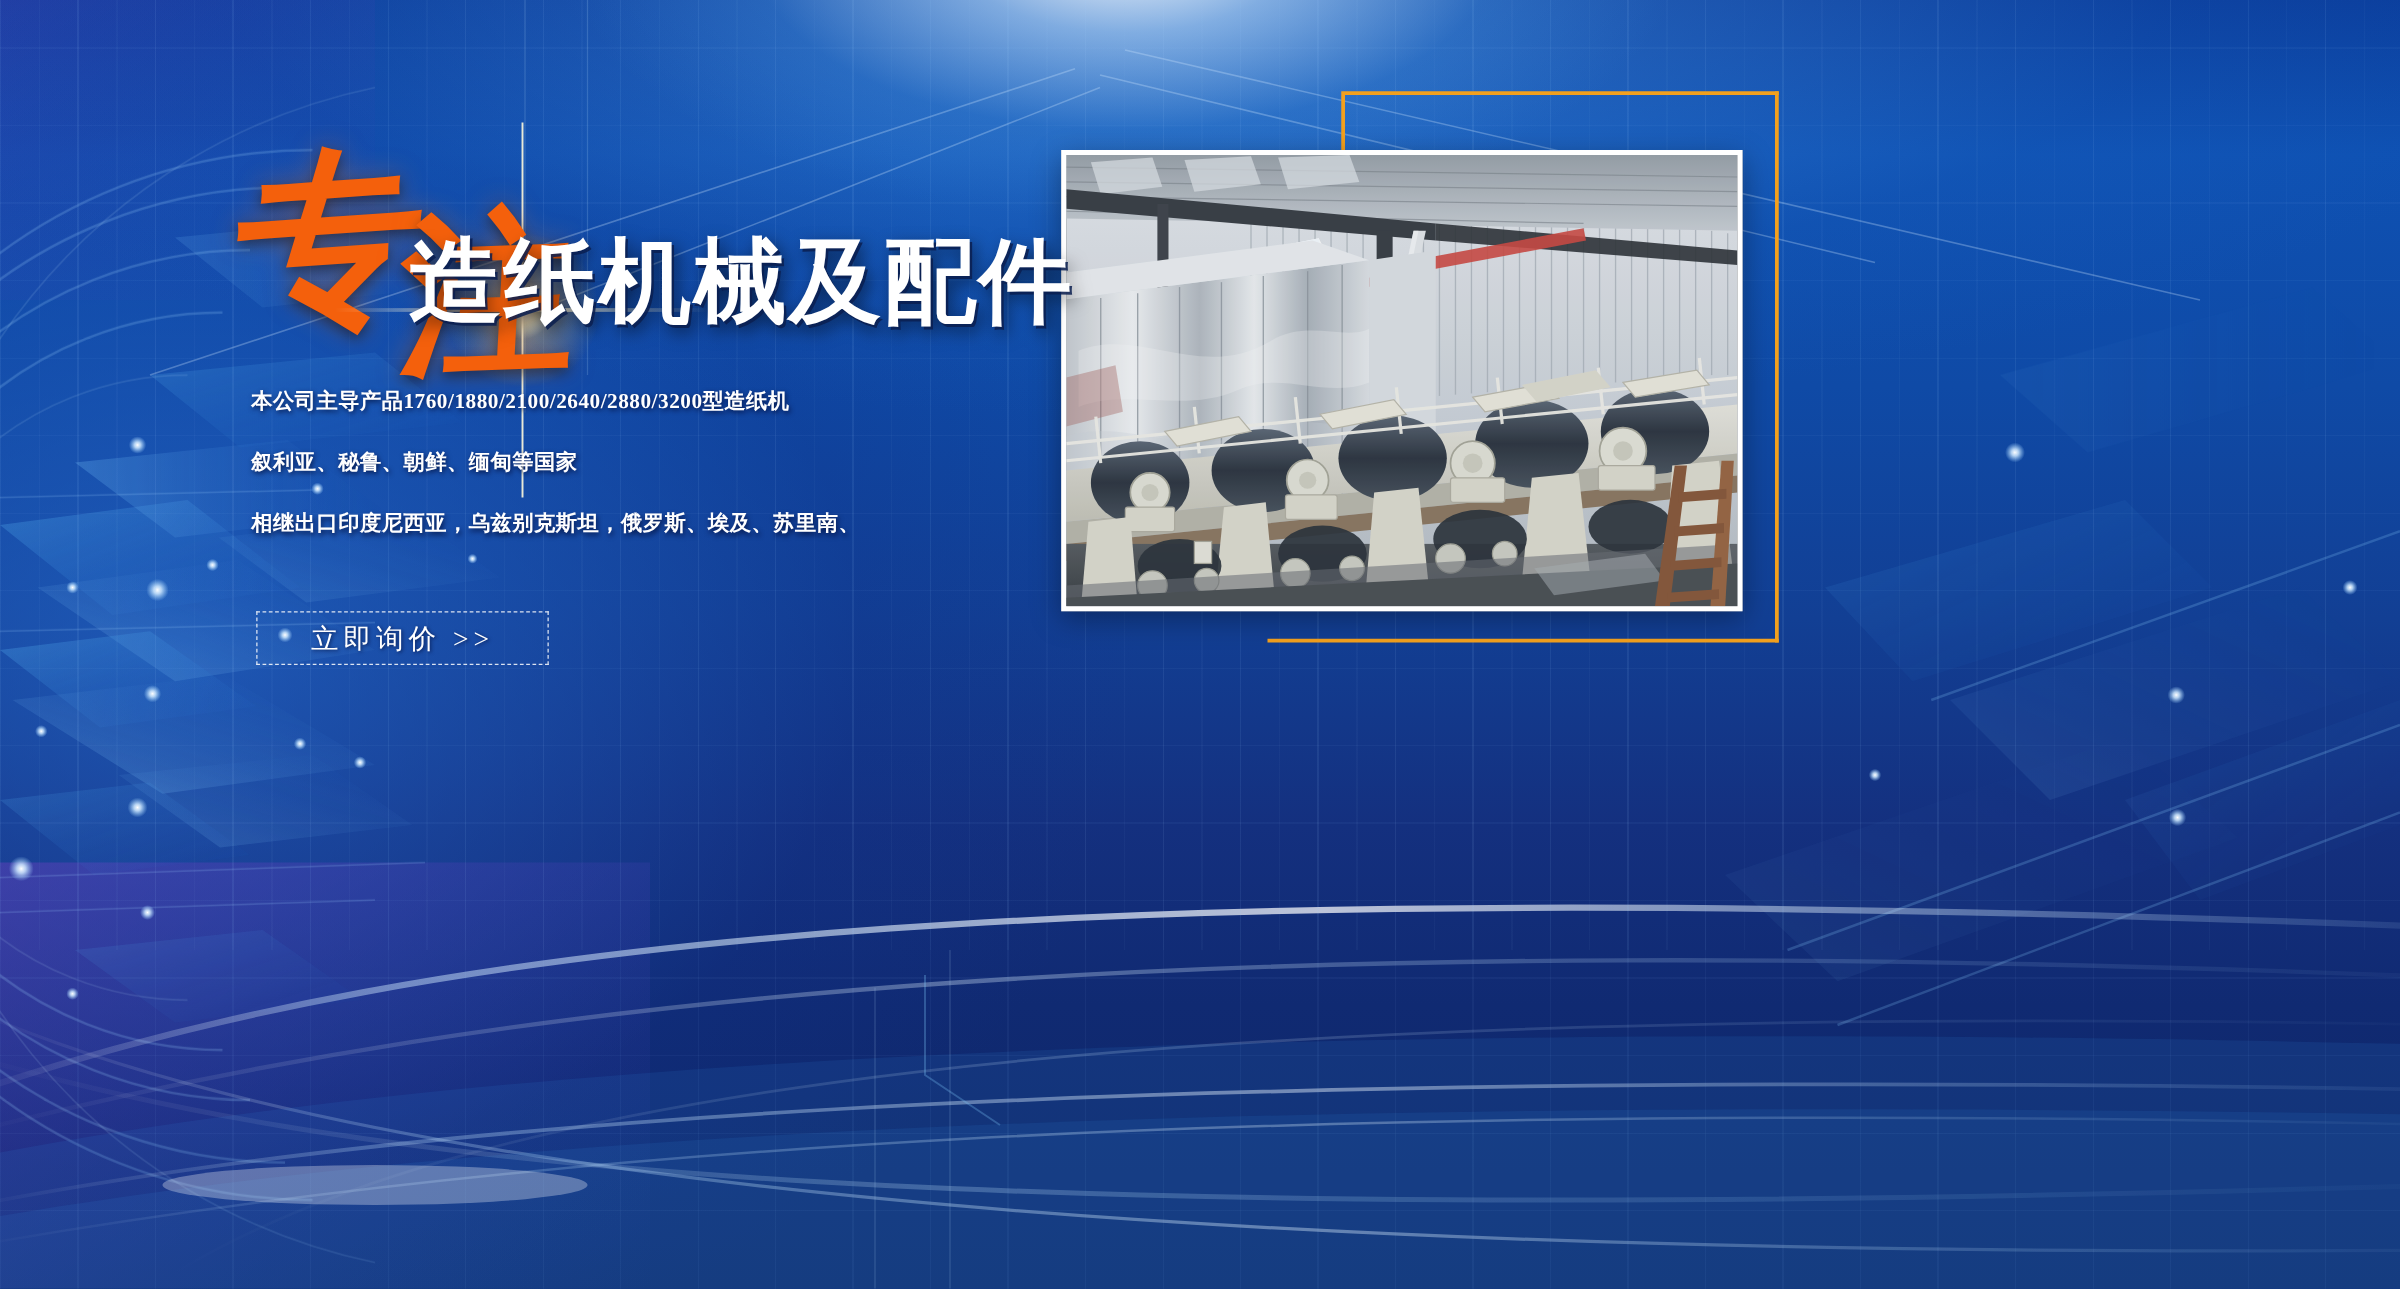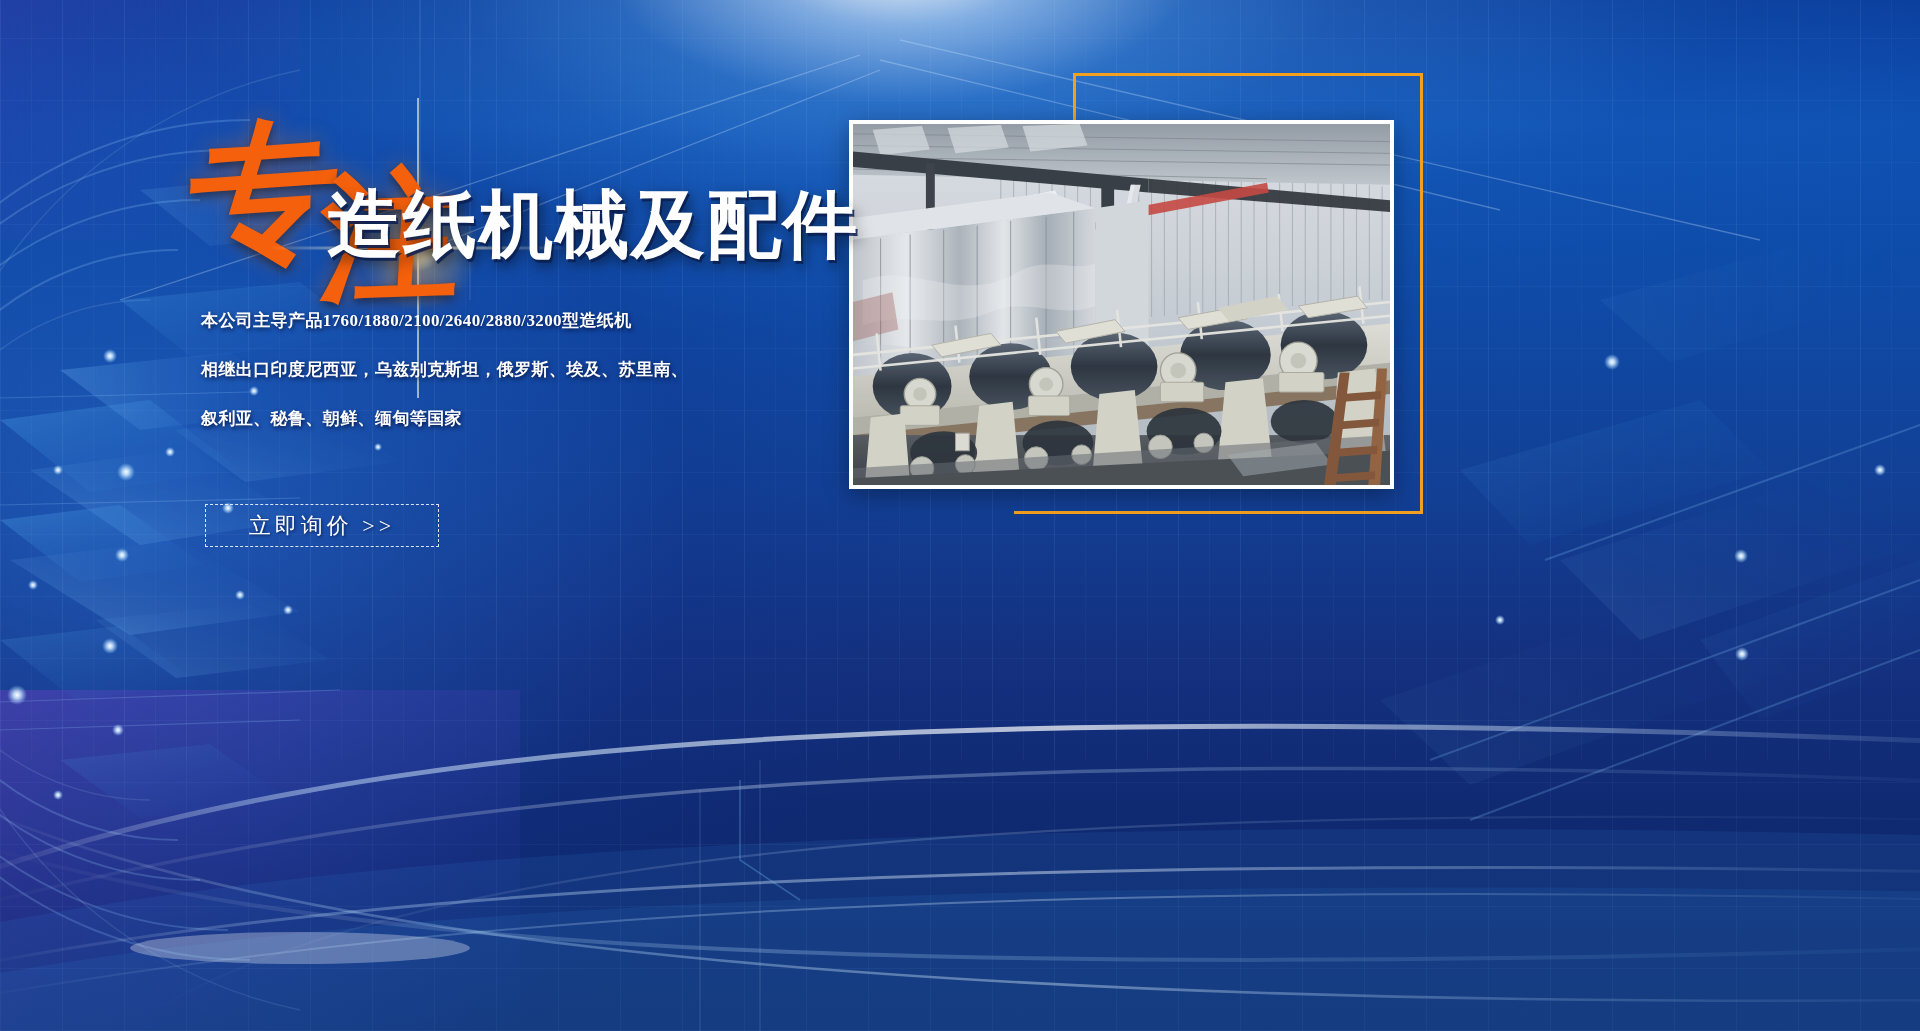--- a/index.html
+++ b/index.html
@@ -83,21 +83,21 @@
     font-family:"Liberation Serif", serif;
     font-weight:700;
     font-size:17px;
     line-height:49px;
     letter-spacing:.4px;
     text-shadow:1px 2px 4px rgba(0,10,50,.8);
   }
   .desc p { white-space:nowrap; }
 
   .cta {
-    position:absolute; left:205px; top:504px;
+    position:absolute; left:205px; top:489px;
     width:234px; height:43px;
     border:1px dashed rgba(255,255,255,.85);
     display:flex; align-items:center; justify-content:center;
     cursor:pointer;
   }
   .cta-label {
     color:#fff;
     font-family:"Liberation Serif", serif;
     font-size:22px;
     letter-spacing:4px;
@@ -505,22 +505,22 @@
 
     <div class="headline">
       <span class="hl-zhuan">专</span>
       <span class="hl-burst"></span>
       <span class="hl-zhu">注</span>
     </div>
     <div class="hl-rest">造纸机械及配件</div>
 
     <div class="desc">
       <p>本公司主导产品1760/1880/2100/2640/2880/3200型造纸机</p>
+      <p>叙利亚、秘鲁、朝鲜、缅甸等国家</p>
       <p>相继出口印度尼西亚，乌兹别克斯坦，俄罗斯、埃及、苏里南、</p>
-      <p>叙利亚、秘鲁、朝鲜、缅甸等国家</p>
     </div>
 
     <div class="cta">
       <span class="cta-label">立即询价  &gt;&gt;</span>
     </div>
 
   </div>
 </div>
 
 </body></html>

